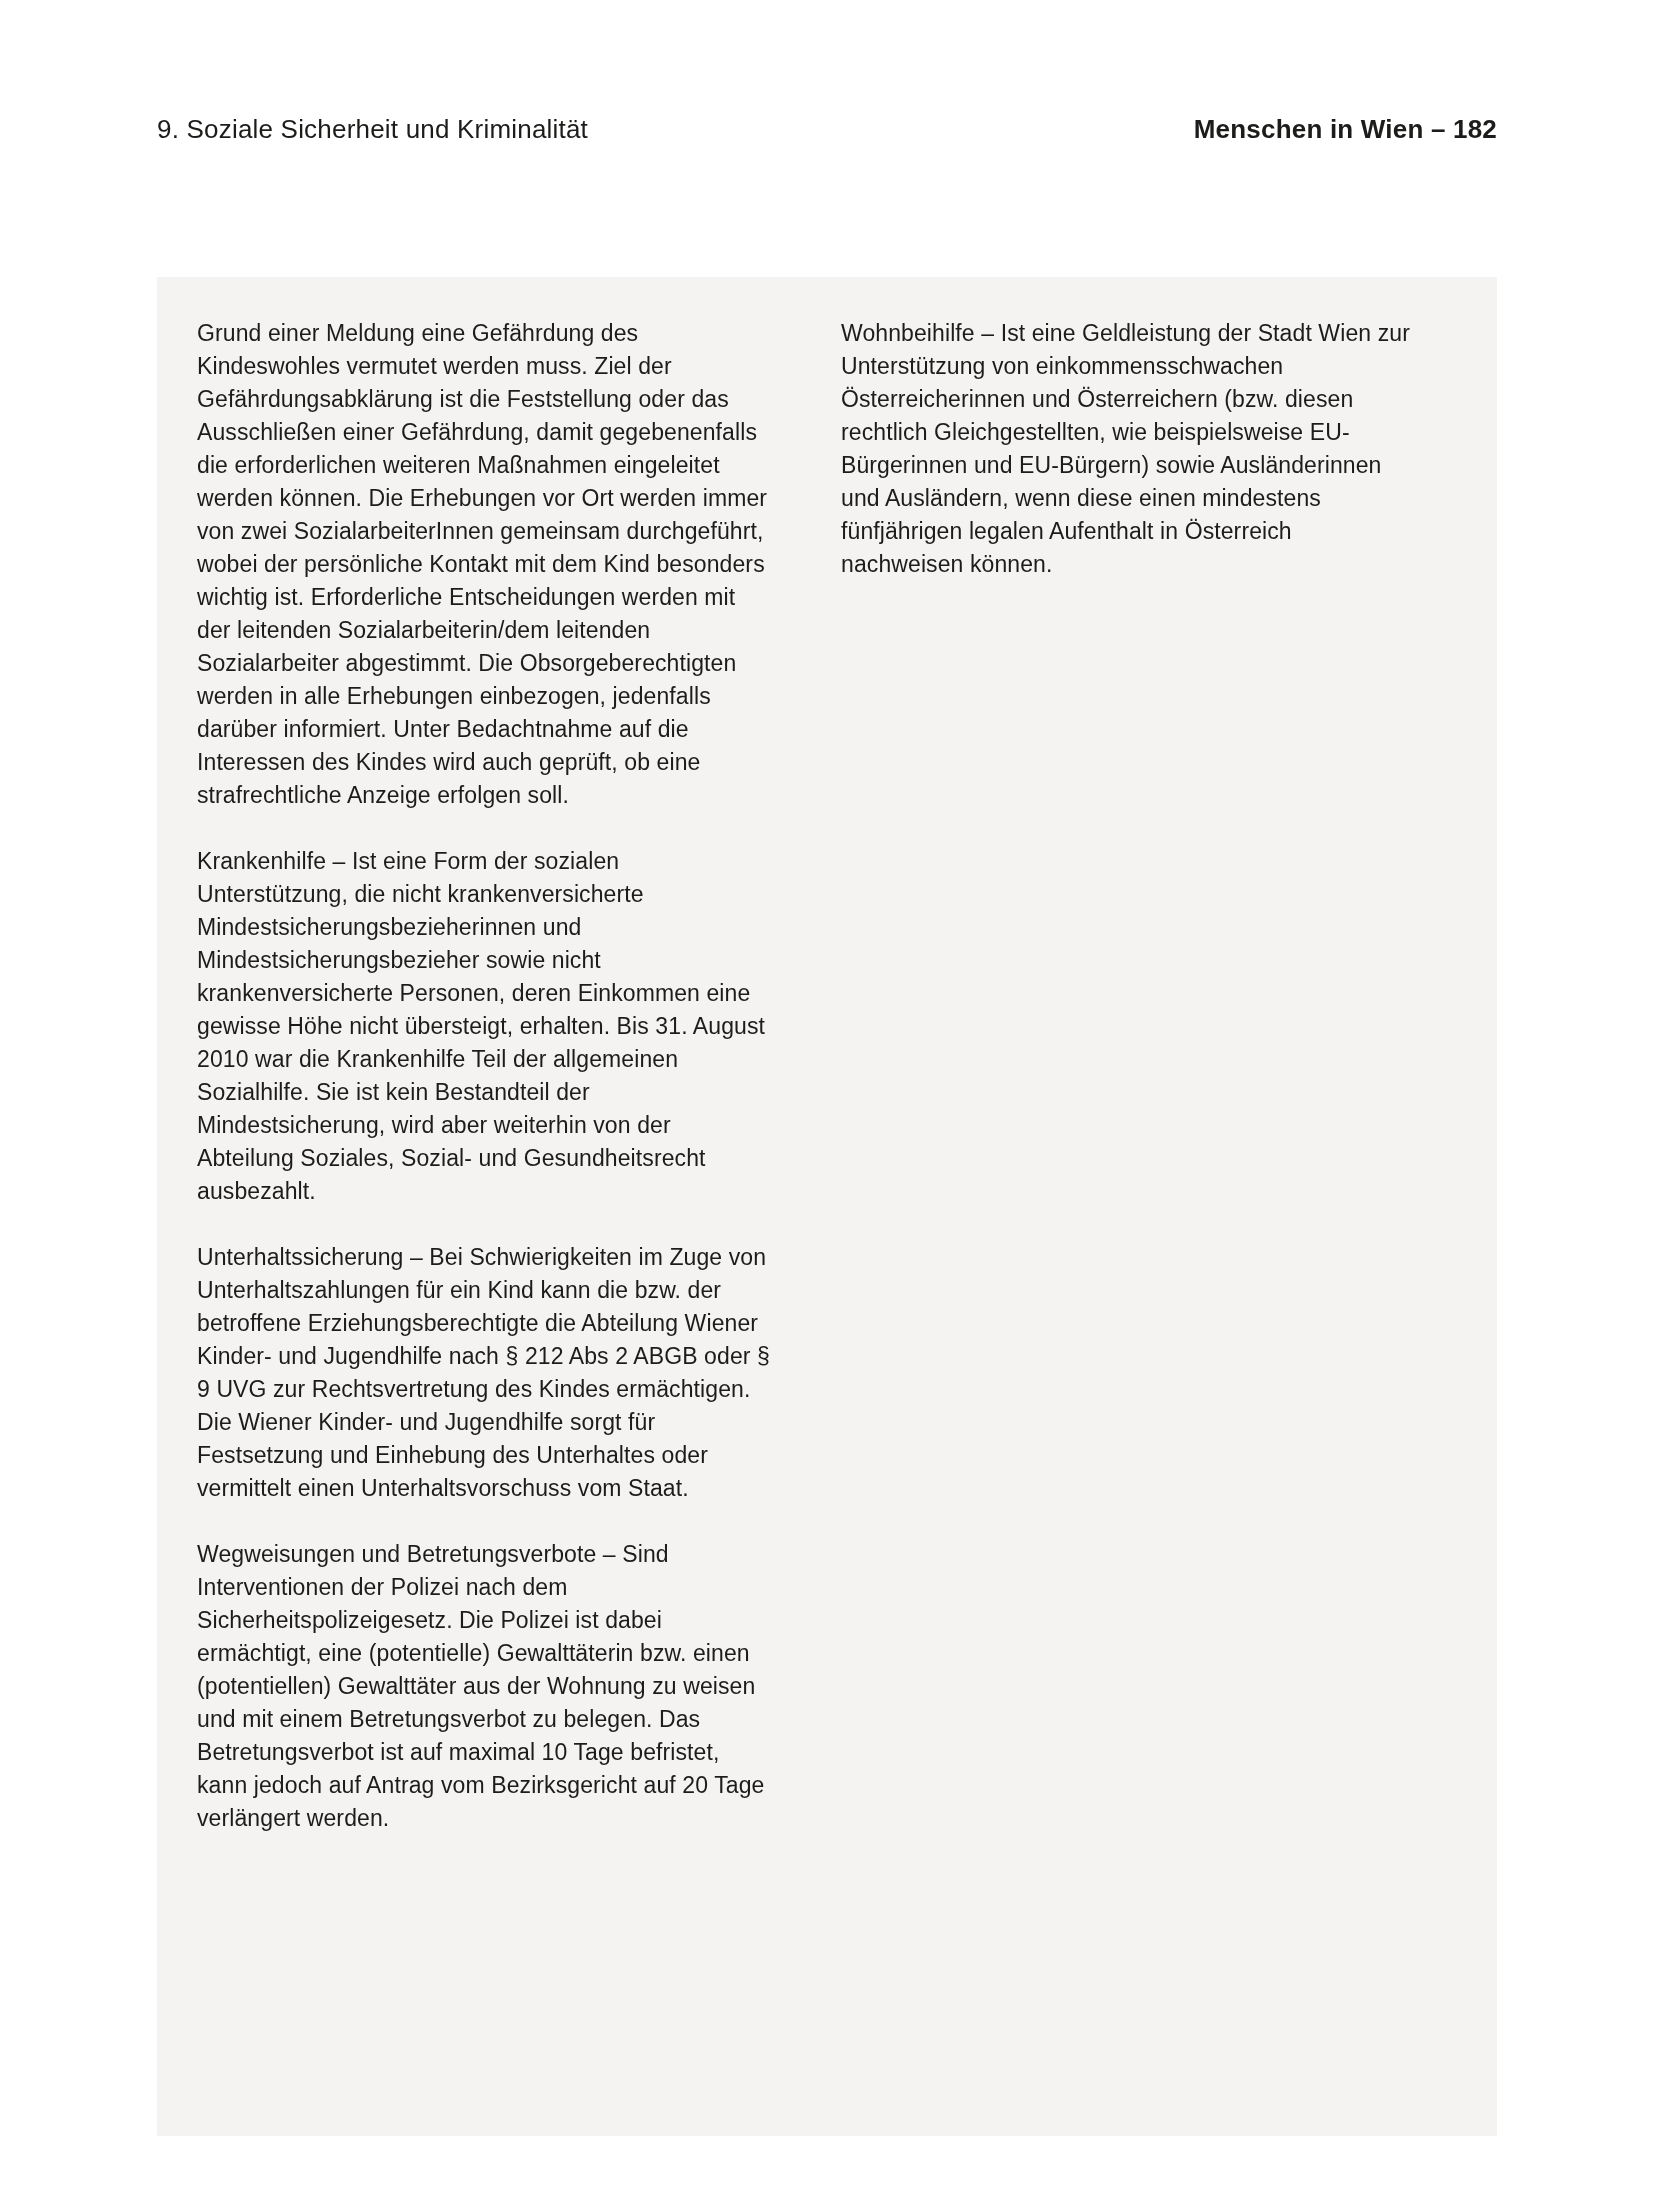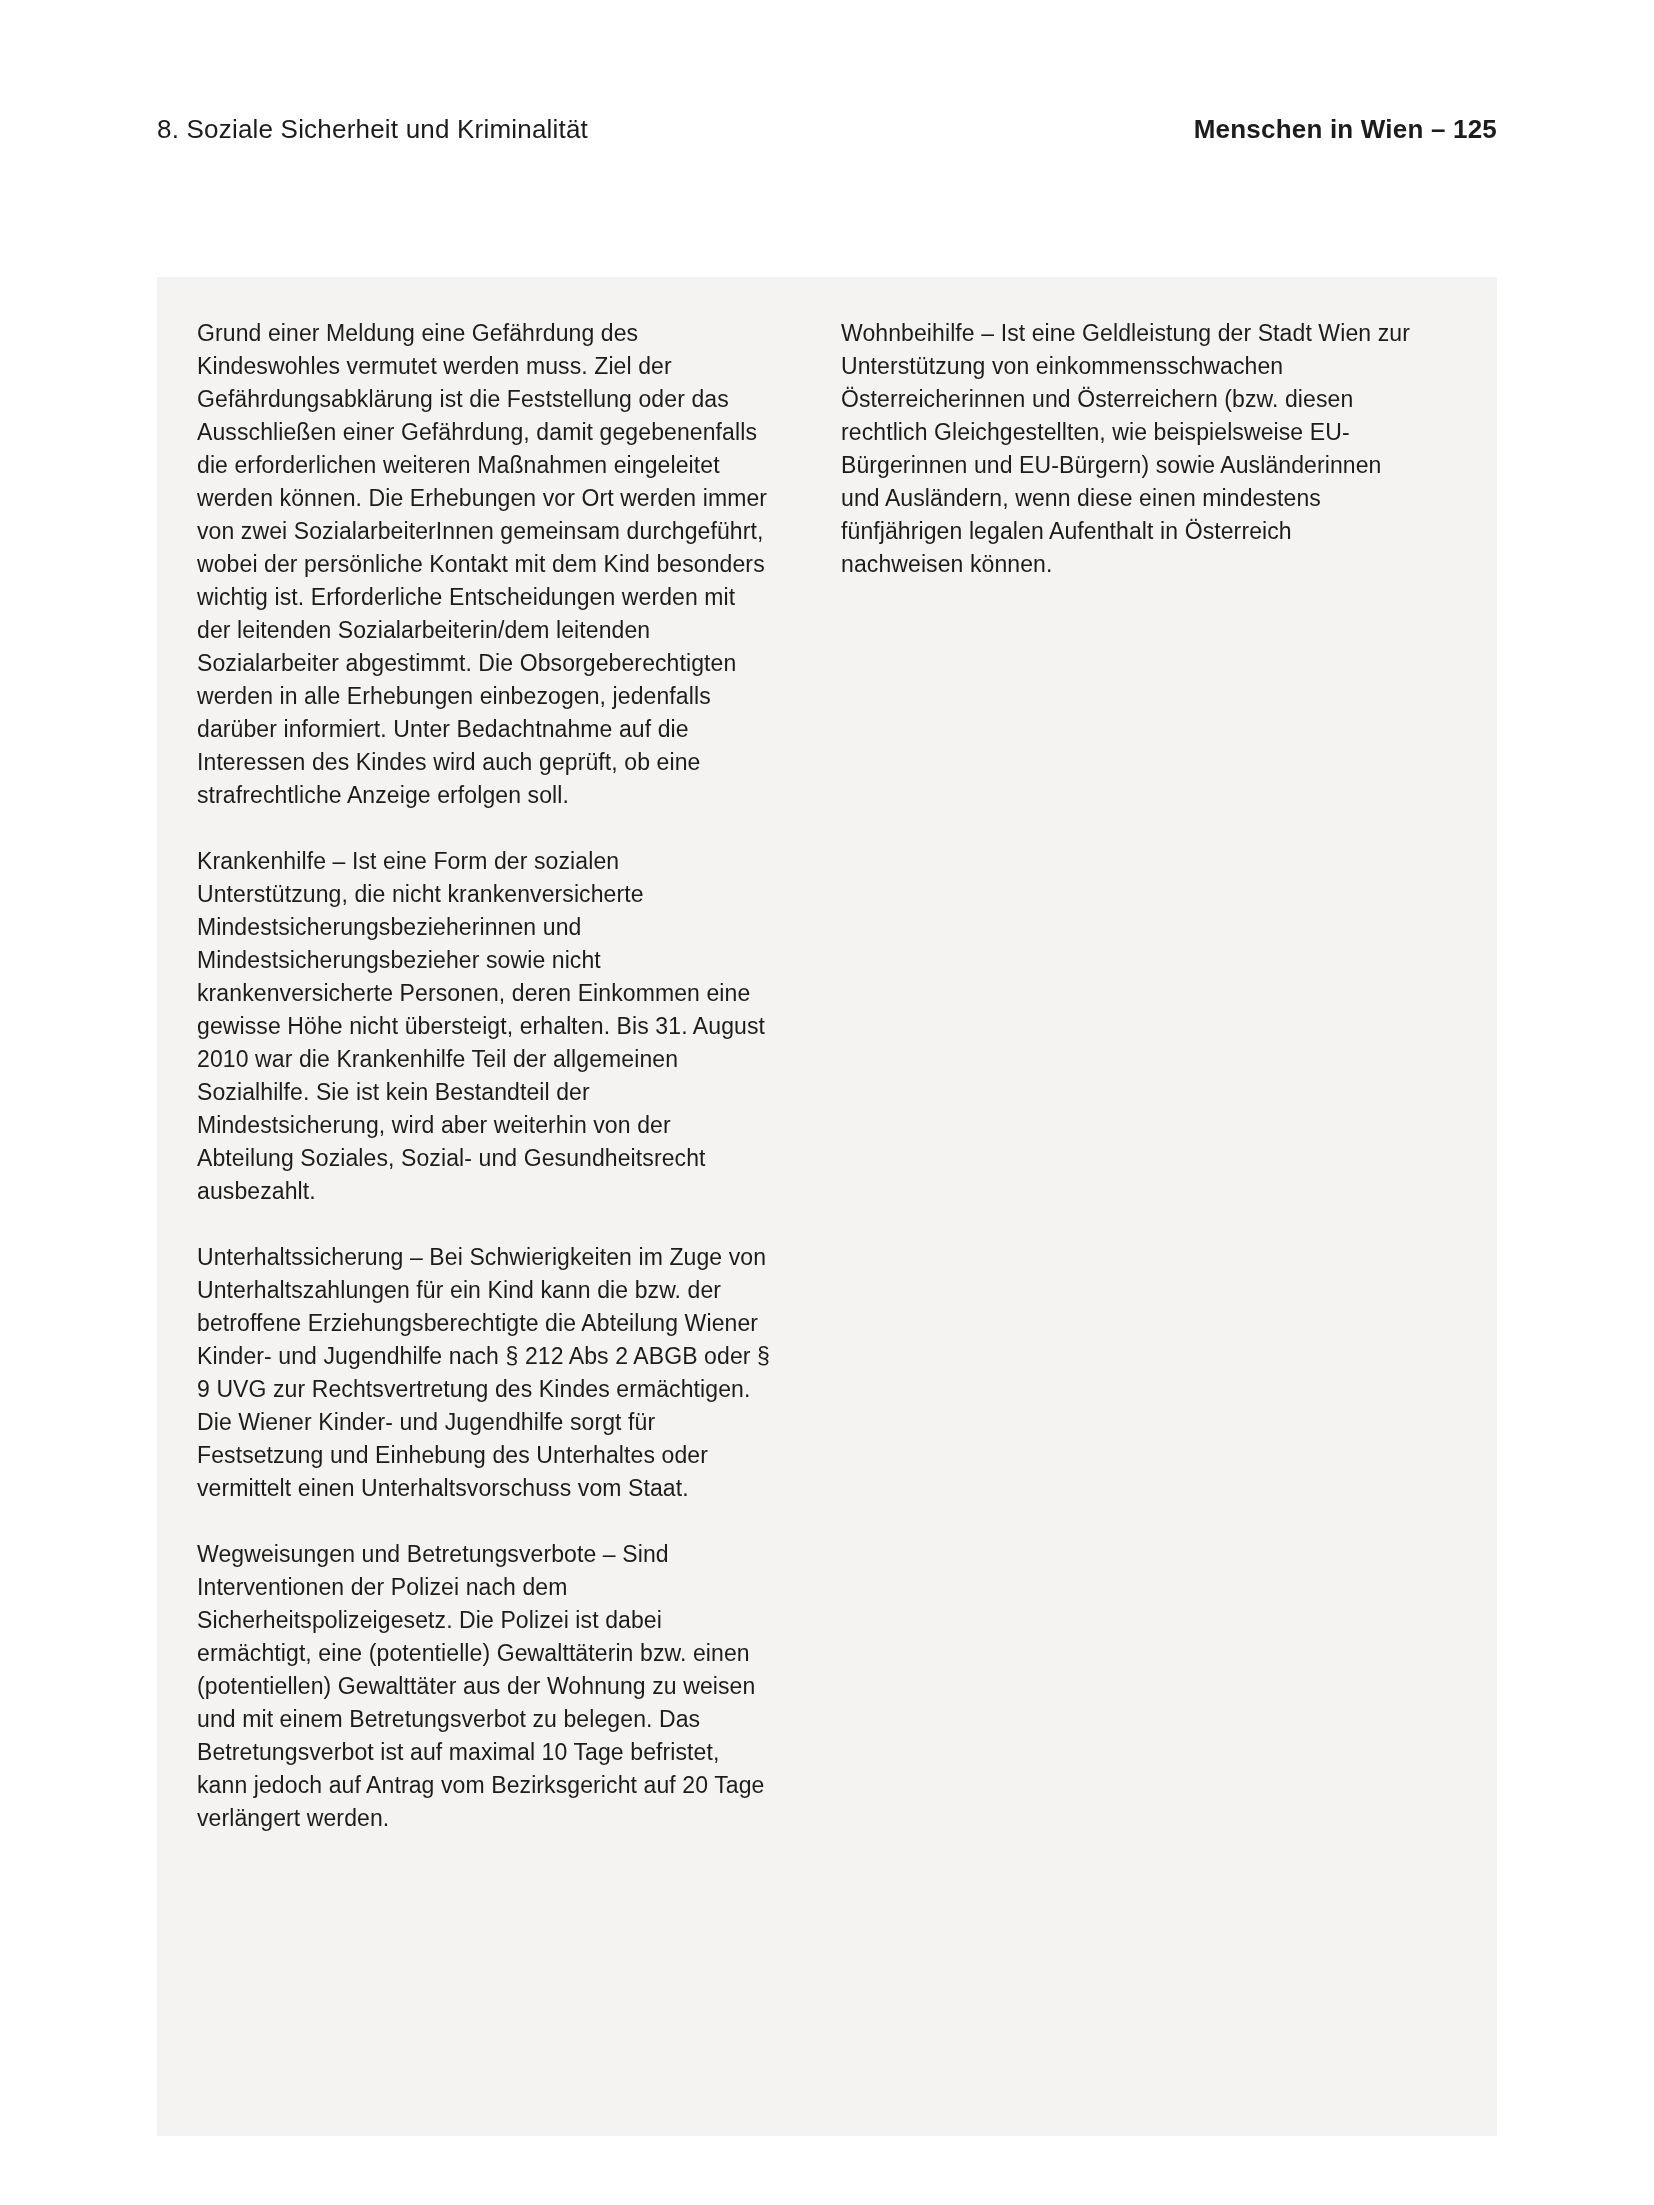--- a/index.html
+++ b/index.html
@@ -64,22 +64,22 @@
   .term-lead {
     font-weight: 400;
   }
 </style>
 </head>
 <body>
 
 <div class="page">
 
   <header class="page-header">
-    <div class="chapter-title">8. Soziale Sicherheit und Kriminalität</div>
-    <div class="page-marker">Menschen in Wien – 125</div>
+    <div class="chapter-title">9. Soziale Sicherheit und Kriminalität</div>
+    <div class="page-marker">Menschen in Wien – 182</div>
   </header>
 
   <main class="content-box">
 
     <div class="text-column">
 
       <p class="para"><b class="term-lead"></b> <span>Grund einer Meldung eine Gefährdung des Kindeswohles vermutet werden muss. Ziel der Gefährdungsabklärung ist die Feststellung oder das Ausschließen einer Gefährdung, damit gegebenenfalls die erforderlichen weiteren Maßnahmen eingeleitet werden können. Die Erhebungen vor Ort werden immer von zwei SozialarbeiterInnen gemeinsam durchgeführt, wobei der persönliche Kontakt mit dem Kind besonders wichtig ist. Erforderliche Entscheidungen werden mit der leitenden Sozialarbeiterin/dem leitenden Sozialarbeiter abgestimmt. Die Obsorgeberechtigten werden in alle Erhebungen einbezogen, jedenfalls darüber informiert. Unter Bedachtnahme auf die Interessen des Kindes wird auch geprüft, ob eine strafrechtliche Anzeige erfolgen soll.</span></p>
 
       <p class="para"><b class="term-lead">Krankenhilfe –</b> <span>Ist eine Form der sozialen Unterstützung, die nicht krankenversicherte Mindestsicherungsbezieherinnen und Mindestsicherungsbezieher sowie nicht krankenversicherte Personen, deren Einkommen eine gewisse Höhe nicht übersteigt, erhalten. Bis 31. August 2010 war die Krankenhilfe Teil der allgemeinen Sozialhilfe. Sie ist kein Bestandteil der Mindestsicherung, wird aber weiterhin von der Abteilung Soziales, Sozial- und Gesundheitsrecht ausbezahlt.</span></p>
 

